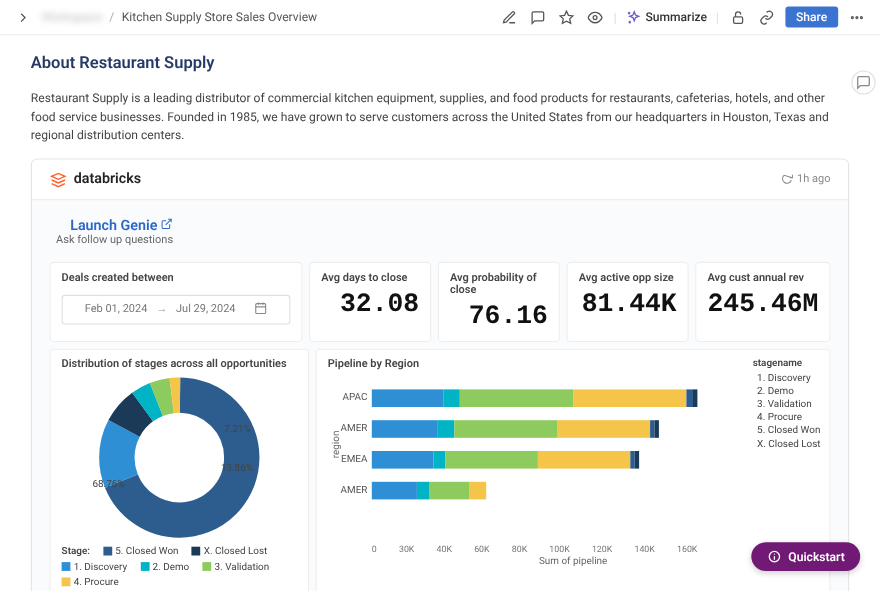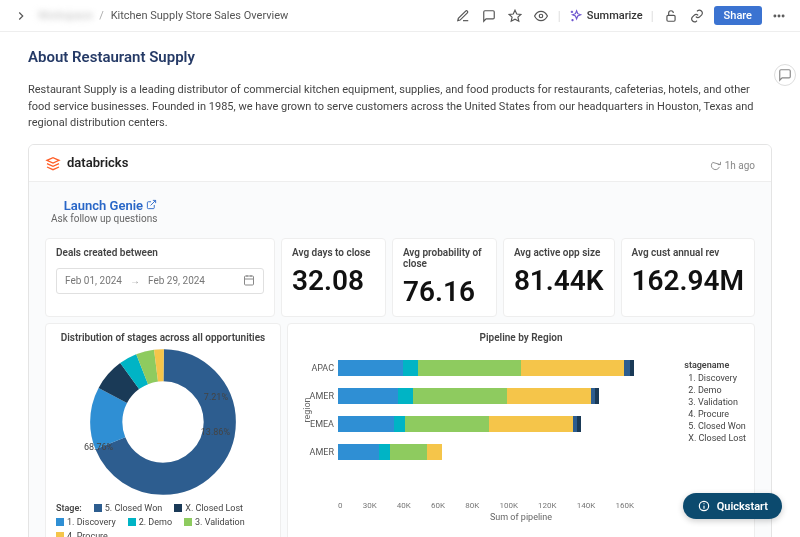--- a/index.html
+++ b/index.html
@@ -10,63 +10,63 @@
   .topbar .blur { filter: blur(3px); color: #bbb; }
   .topbar-spacer { flex: 1; }
   .topbar .icon-btn { width: 18px; height: 18px; display: inline-flex; align-items: center; justify-content: center; color: #555; cursor: pointer; }
   .topbar .summarize { display: flex; gap: 4px; align-items: center; font-size: 11px; font-weight: 500; color: #333; cursor: pointer;}
   .share-btn { background: #3b73d1; color: #fff; border-radius: 3px; padding: 3px 10px; font-size: 11px; font-weight: 500; cursor: pointer;}
   .page { padding: 10px 28px; }
   h2.page-title { color: #253a66; font-size: 15px; margin: 6px 0 6px 0; font-weight: 600;}
   p.desc { color: #444; font-size: 11px; line-height: 1.5; margin-top: 16px; }
   .side-bubble { position: absolute; right: 4px; top: 64px; width: 22px; height: 22px; border: 1px solid #ddd; border-radius: 50%; display:flex; align-items:center; justify-content:center; color:#888; background:#fff;}
   .dash-card { border: 1px solid #e4e4e4; border-radius: 6px; margin-top: 12px; background: #fafbfc; overflow:hidden;}
-  .dash-head { display: flex; align-items: flex-end; padding: 10px 16px; background:#fff; border-bottom: 1px solid #eee; gap: 38px;}
+  .dash-head { display: flex; align-items: center; padding: 10px 16px; background:#fff; border-bottom: 1px solid #eee; gap: 38px;}
   .dash-head .brand { display:flex; align-items:center; gap:6px; font-weight:600; font-size:13px; color:#222;}
   .dash-head .brand svg { width:16px; height:16px; }
   .dash-head-spacer { flex:1; }
   .dash-head .timestamp { font-size: 10px; color: #888; display:flex; gap:4px; align-items:center;}
   .dash-body { padding: 8px; }
   .dash-title-row { display:flex; padding: 8px 14px 14px 14px; align-items: flex-start; }
   .dash-title { font-size: 22px; font-weight: 700; color:#111; flex:1;}
   .genie { text-align:right; }
   .genie a { color:#2866c7; font-weight:600; font-size:13px; text-decoration:none; }
   .genie .sub { font-size:10px; color:#666; }
   .row { display:flex; gap:6px; padding: 0 8px 6px 8px;}
   .card { background:#fff; border:1px solid #eee; border-radius:4px; padding:8px 10px; }
   .filter-card { flex: 0 0 230px; }
   .filter-card .label { font-size:10px; font-weight:600; color:#444; margin-bottom:10px;}
-  .date-range { display:flex; align-items:center; gap:8px; border:1px solid #e0e0e0; border-radius:3px; padding:5px 8px; font-size:10px; color:#777; }
+  .date-range { display:flex; align-items:center; gap:8px; border:1px solid #e0e0e0; border-radius:3px; padding:5px 20px; font-size:10px; color:#777; }
   .date-range .arrow { color:#999; }
   .date-range .cal { margin-left:auto; color:#888;}
   .kpi { flex:1; text-align:left;}
   .kpi .label { font-size:10px; font-weight:600; color:#444; margin-bottom:6px;}
-  .kpi .val { font-size:28px; font-weight:600; color:#111; text-align:left;}
+  .kpi .val { font-size:24px; font-weight:600; color:#111; text-align:right;font-family:Liberation Mono, monospace;}
   .charts-row { display:flex; gap:6px; padding: 0 8px 6px 8px;}
   .donut-card { flex:0 0 236px; position:relative;}
-  .donut-card .label, .bar-card .label { font-size:10px; font-weight:600; color:#444; margin-bottom:4px;text-align:center;}
+  .donut-card .label, .bar-card .label { font-size:10px; font-weight:600; color:#444; margin-bottom:4px;}
   .donut-wrap { position:relative; width:170px; height:150px; margin:4px auto 0 auto;}
   .donut-center { position:absolute; left:50%; top:50%; width:60px; height:60px; background:#fff; border-radius:50%; transform:translate(-50%,-50%);}
   .donut-label { position:absolute; font-size:9px; color:#444;}
   .legend { font-size:9px; color:#444; display:flex; flex-wrap:wrap; gap:4px 12px; margin-top:6px;}
   .legend .sw { width:8px; height:8px; display:inline-block; margin-right:3px; vertical-align:middle;}
   .bar-card { flex:1; position:relative;}
   .bar-chart { position:relative; height:150px; padding:4px 110px 24px 40px;}
   .bar-row { display:flex; align-items:center; height:22px; margin:6px 0;}
   .bar-row .cat { position:absolute; left:6px; font-size:9px; color:#555; width:30px; text-align:right;}
   .bar-seg { height:16px; }
   .xaxis { display:flex; justify-content:space-between; font-size:8px; color:#777; margin:4px 110px 0 40px;}
   .ylab { position:absolute; left:-4px; top:58px; transform:rotate(-90deg); font-size:9px; color:#666;}
   .xlab { text-align:center; font-size:9px; color:#666; margin-top:2px;}
-  .bar-legend { position:absolute; right:8px; top:36px; font-size:9px; color:#444;}
+  .bar-legend { position:absolute; right:8px; top:8px; font-size:9px; color:#444;}
   .bar-legend .hdr { font-weight:600; margin-bottom:3px;}
   .bar-legend .item { display:flex; align-items:center; gap:4px; margin:2px 0;}
   .sec-row { padding: 0 8px 6px 8px;}
   .sec-card { background:#fff; border:1px solid #eee; border-radius:4px; padding:8px 10px; height:40px; position:relative; overflow:hidden;}
-  .quickstart { position:absolute; right:18px; bottom:18px; background:#0c4a6e; color:#fff; border-radius:16px; padding:6px 14px; font-size:11px; font-weight:600; display:flex; gap:6px; align-items:center; cursor:pointer; box-shadow:0 2px 6px rgba(0,0,0,.2);}
+  .quickstart { position:absolute; right:18px; bottom:18px; background:#701a75; color:#fff; border-radius:16px; padding:6px 14px; font-size:11px; font-weight:600; display:flex; gap:6px; align-items:center; cursor:pointer; box-shadow:0 2px 6px rgba(0,0,0,.2);}
   .c-discovery { background:#2f8fd4; }
   .c-demo      { background:#00b4c5; }
   .c-valid     { background:#8ecb5f; }
   .c-procure   { background:#f5c54a; }
   .c-won       { background:#2d5d8f; }
   .c-lost      { background:#1a3a57; }
   svg.icon { width:14px; height:14px; stroke:currentColor; fill:none; stroke-width:2;}
 </style>
 </head>
 <body>
@@ -178,21 +178,21 @@
           <div class="sub">Ask follow up questions</div>
         </div>
       </div>
 
       <div class="row">
         <div class="card filter-card">
           <div class="label">Deals created between</div>
           <div class="date-range">
             <span>Feb 01, 2024</span>
             <span class="arrow">→</span>
-            <span>Feb 29, 2024</span>
+            <span>Jul 29, 2024</span>
             <span class="cal"><svg class="icon" viewBox="0 0 24 24" style="width:12px;height:12px;">
                   <rect x="3" y="4" width="18" height="18" rx="2"></rect>
                   <line x1="16" y1="2" x2="16" y2="6"></line>
                   <line x1="8" y1="2" x2="8" y2="6"></line>
                   <line x1="3" y1="10" x2="21" y2="10"></line>
                 </svg></span>
           </div>
         </div>
         <div class="card kpi">
           <div class="label">Avg days to close</div>
@@ -201,21 +201,21 @@
         <div class="card kpi">
           <div class="label">Avg probability of close</div>
           <div class="val">76.16</div>
         </div>
         <div class="card kpi">
           <div class="label">Avg active opp size</div>
           <div class="val">81.44K</div>
         </div>
         <div class="card kpi">
           <div class="label">Avg cust annual rev</div>
-          <div class="val">162.94M</div>
+          <div class="val">245.46M</div>
         </div>
       </div>
 
       <div class="charts-row">
         <div class="card donut-card">
           <div class="label">Distribution of stages across all opportunities</div>
           <div class="donut-wrap">
             <svg viewBox="0 0 42 42" width="150" height="150" style="display:block;margin:auto;">
 
               <circle cx="21" cy="21" r="15.9" fill="none" stroke="#eee" stroke-width="9"></circle>

